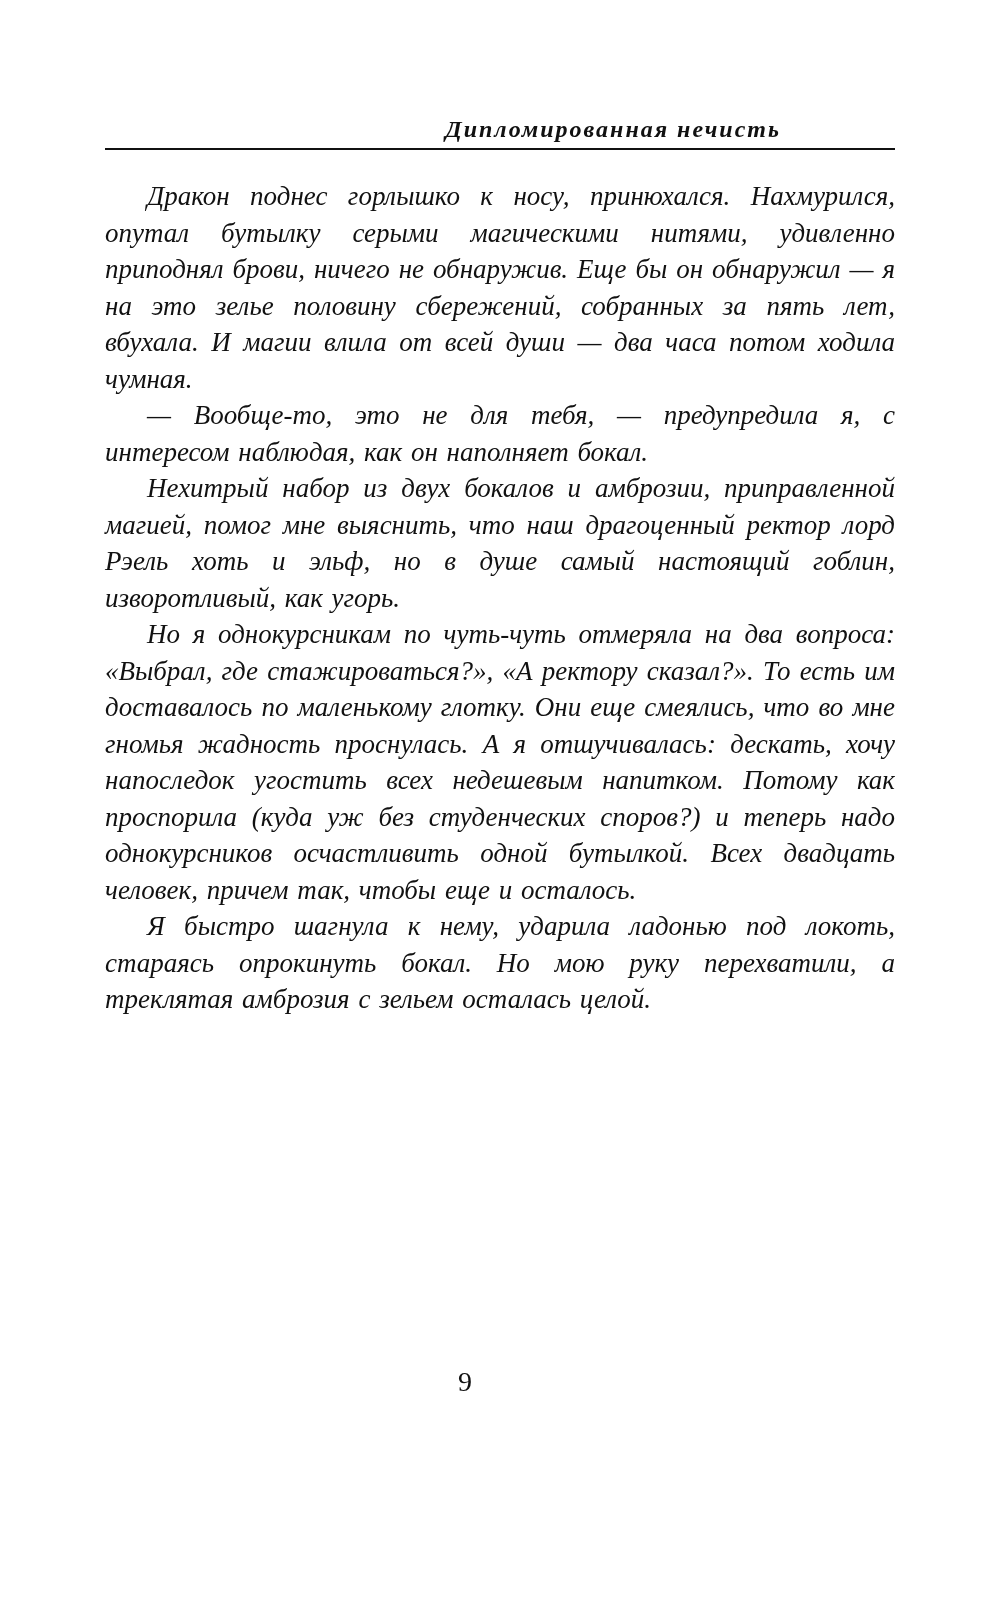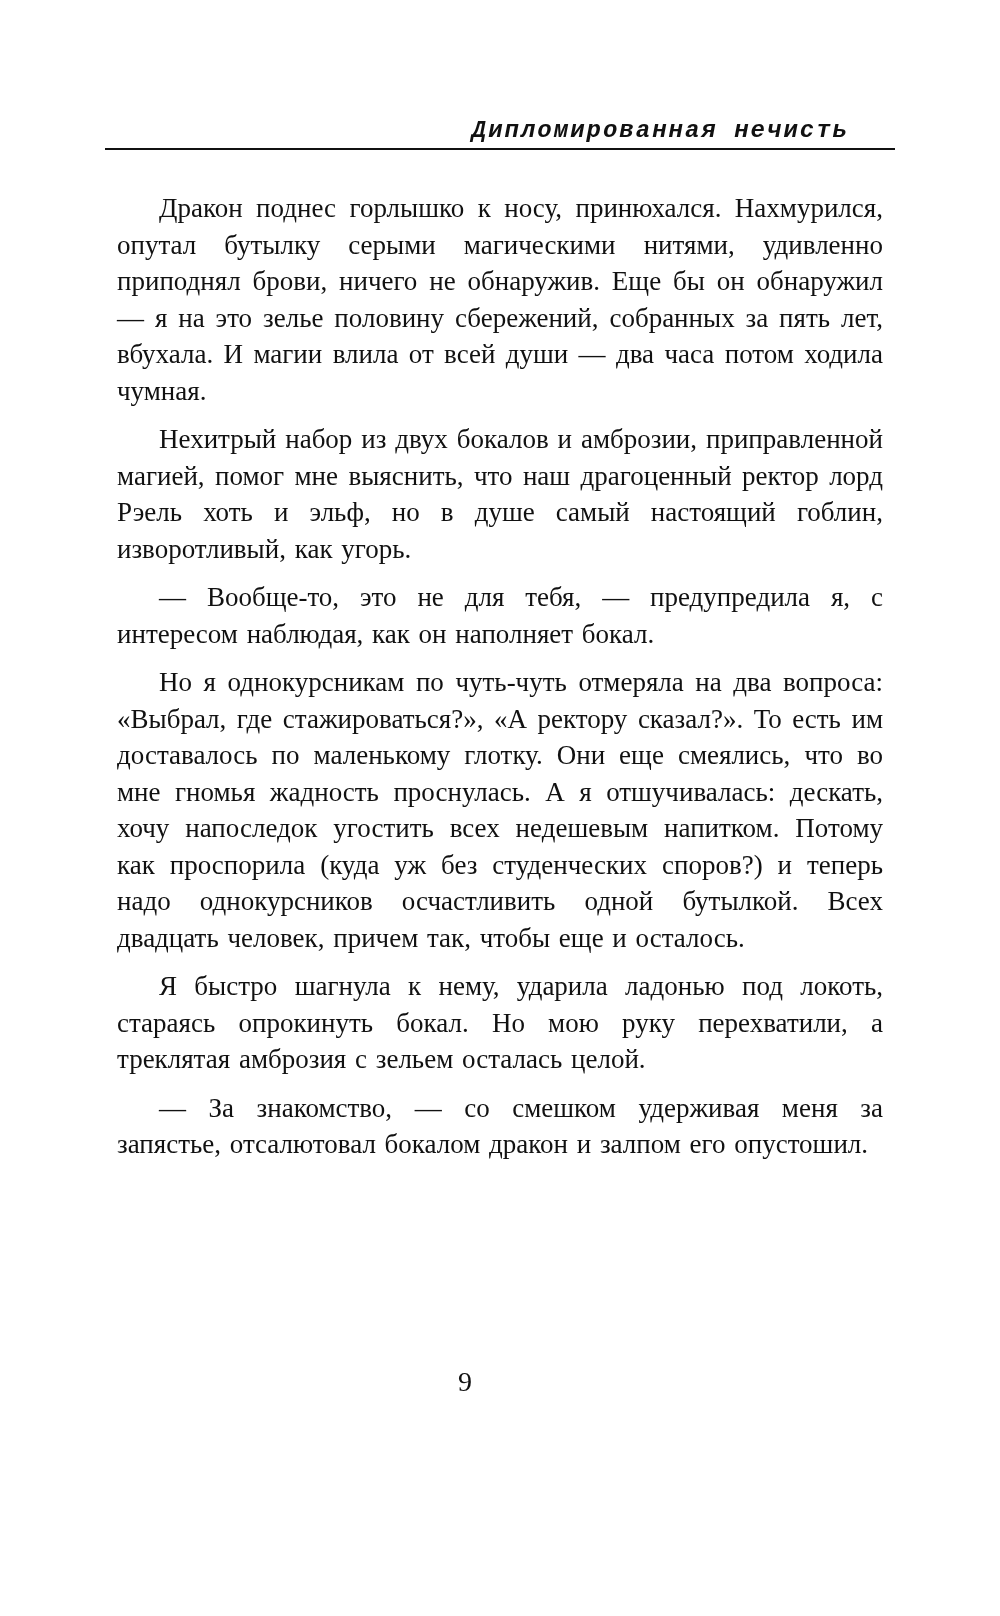--- a/index.html
+++ b/index.html
@@ -25,46 +25,46 @@
     padding-right: 0;
     box-sizing: border-box;
     font-size: 24px;
     font-weight: bold;
     font-style: italic;
     letter-spacing: 2px;
     color: #111111;
   }
   .running-header .header-inner {
     display: inline-block;
-    margin-right: 46px;
-    font-family: Liberation Mono, monospace;
+    margin-right: 114px;
   }
   .header-rule {
     position: absolute;
     top: 148px;
     left: 105px;
     width: 790px;
     height: 0;
     border-top: 2px solid #111111;
   }
   .text-block {
     position: absolute;
     top: 178px;
     left: 105px;
     width: 790px;
     font-size: 27px;
     line-height: 36.5px;
     text-align: justify;
     color: #111111;
   }
   .text-block p {
-    margin: 12px;
+    margin: 0;
     padding: 0;
     text-indent: 42px;
     word-spacing: 2px;
+    font-style: italic;
   }
   .page-number {
     position: absolute;
     top: 1366px;
     left: 105px;
     width: 720px;
     text-align: center;
     font-size: 28px;
     color: #111111;
   }
@@ -75,22 +75,21 @@
 <div class="page">
 
   <div class="running-header">
     <span class="header-inner">Дипломированная  нечисть</span>
   </div>
 
   <div class="header-rule"></div>
 
   <div class="text-block">
     <p>Дракон поднес горлышко к носу, принюхался. Нахмурился, опутал бутылку серыми магическими нитями, удивленно приподнял брови, ничего не обнаружив. Еще бы он обнаружил — я на это зелье половину сбережений, собранных за пять лет, вбухала. И магии влила от всей души — два часа потом ходила чумная.</p>
+    <p>— Вообще-то, это не для тебя, — предупредила я, с интересом наблюдая, как он наполняет бокал.</p>
     <p>Нехитрый набор из двух бокалов и амброзии, приправленной магией, помог мне выяснить, что наш драгоценный ректор лорд Рэель хоть и эльф, но в душе самый настоящий гоблин, изворотливый, как угорь.</p>
-    <p>— Вообще-то, это не для тебя, — предупредила я, с интересом наблюдая, как он наполняет бокал.</p>
     <p>Но я однокурсникам по чуть-чуть отмеряла на два вопроса: «Выбрал, где стажироваться?», «А ректору сказал?». То есть им доставалось по маленькому глотку. Они еще смеялись, что во мне гномья жадность проснулась. А я отшучивалась: дескать, хочу напоследок угостить всех недешевым напитком. Потому как проспорила (куда уж без студенческих споров?) и теперь надо однокурсников осчастливить одной бутылкой. Всех двадцать человек, причем так, чтобы еще и осталось.</p>
     <p>Я быстро шагнула к нему, ударила ладонью под локоть, стараясь опрокинуть бокал. Но мою руку перехватили, а треклятая амброзия с зельем осталась целой.</p>
-    <p>— За знакомство, — со смешком удерживая меня за запястье, отсалютовал бокалом дракон и залпом его опустошил.</p>
   </div>
 
   <div class="page-number">9</div>
 
 </div>
 
 </body></html>

